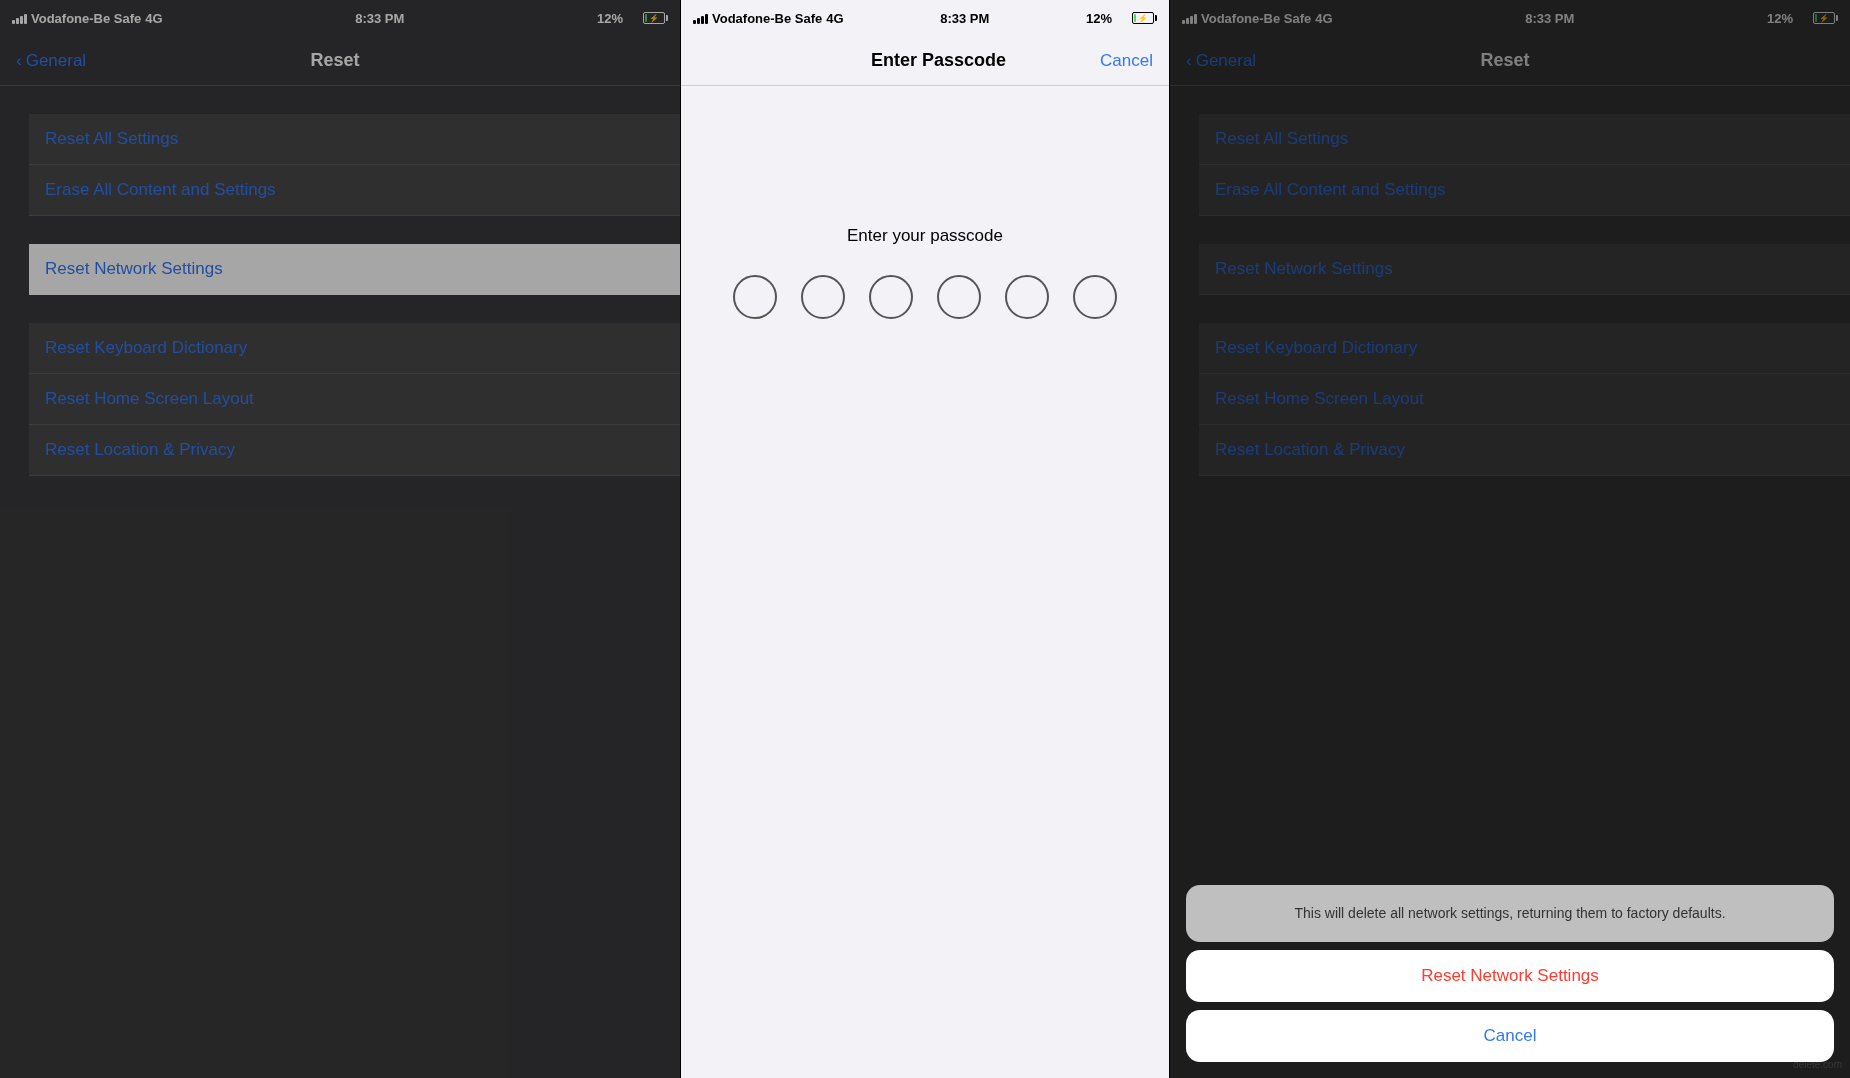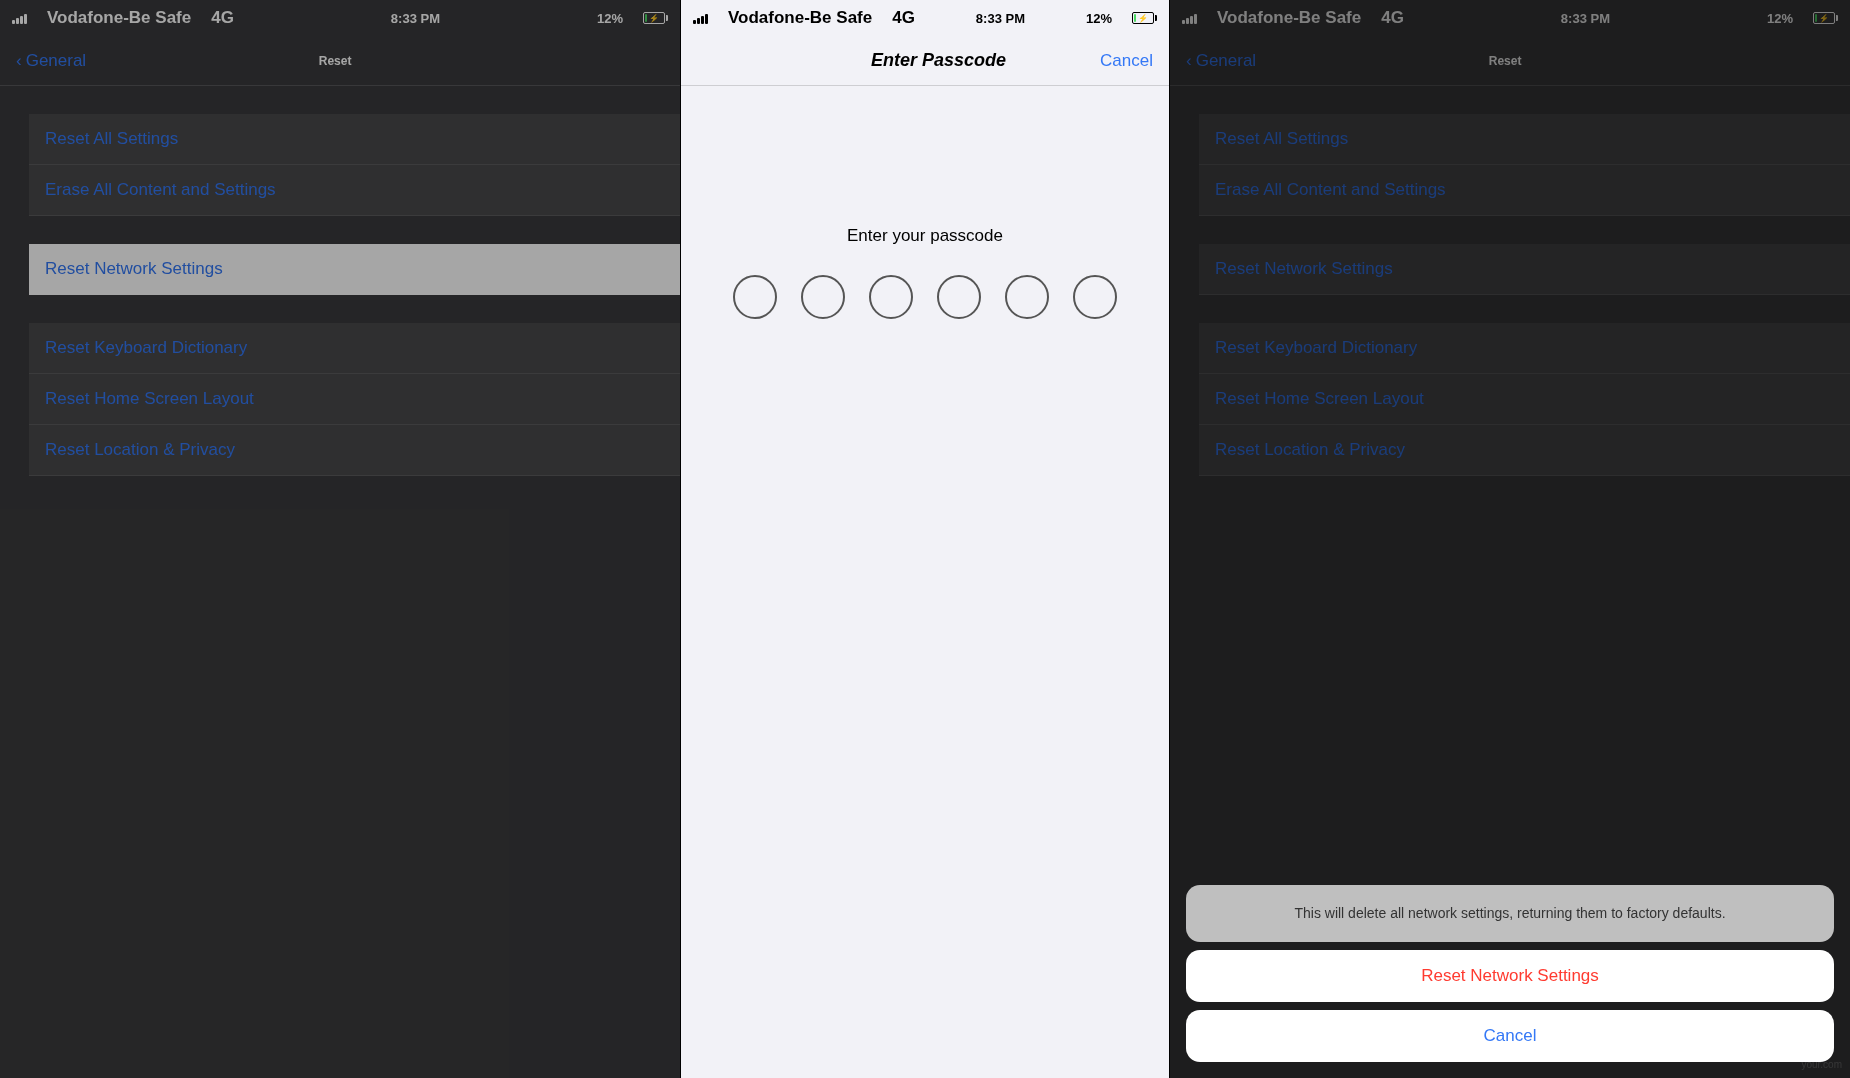--- a/index.html
+++ b/index.html
@@ -28,22 +28,22 @@
       justify-content: space-between;
       align-items: center;
       padding: 4px 12px;
       background: #3a3a3c;
       height: 36px;
       flex-shrink: 0;
     }
     .status-left {
       display: flex;
       align-items: center;
-      gap: 20px;
-      font-size: 17px;
+      gap: 4px;
+      font-size: 13px;
       color: #fff;
       font-weight: 600;
     }
     .status-center {
       font-size: 13px;
       color: #fff;
       font-weight: 600;
     }
     .status-right {
       display: flex;
@@ -114,21 +114,21 @@
     .nav-back {
       display: flex;
       align-items: center;
       color: #3478f6;
       font-size: 17px;
       gap: 4px;
       cursor: pointer;
     }
     .nav-title {
       color: #fff;
-      font-size: 12px;
+      font-size: 18px;
       font-weight: 600;
     }
     .nav-placeholder {
       width: 80px;
     }
 
     
     .settings-list {
       flex: 1;
       overflow: hidden;
@@ -190,21 +190,20 @@
       justify-content: space-between;
       padding: 8px 16px;
       background: #f2f2f7;
       border-bottom: 1px solid rgba(0,0,0,0.15);
       height: 50px;
     }
     .passcode-title {
       color: #000;
       font-size: 18px;
       font-weight: 600;
-      font-style: italic;
     }
     .passcode-cancel {
       color: #3478f6;
       font-size: 17px;
       cursor: pointer;
     }
 
     .passcode-body {
       flex: 1;
       display: flex;
@@ -500,14 +499,14 @@
       </div>
       <div class="alert-button-box">
         <div class="alert-btn destructive">Reset Network Settings</div>
       </div>
       <div class="alert-button-box">
         <div class="alert-btn default">Cancel</div>
       </div>
     </div>
   </div>
 
-  <div class="watermark">your.com</div>
+  <div class="watermark">delete.com</div>
 </div>
 
 </body></html>

